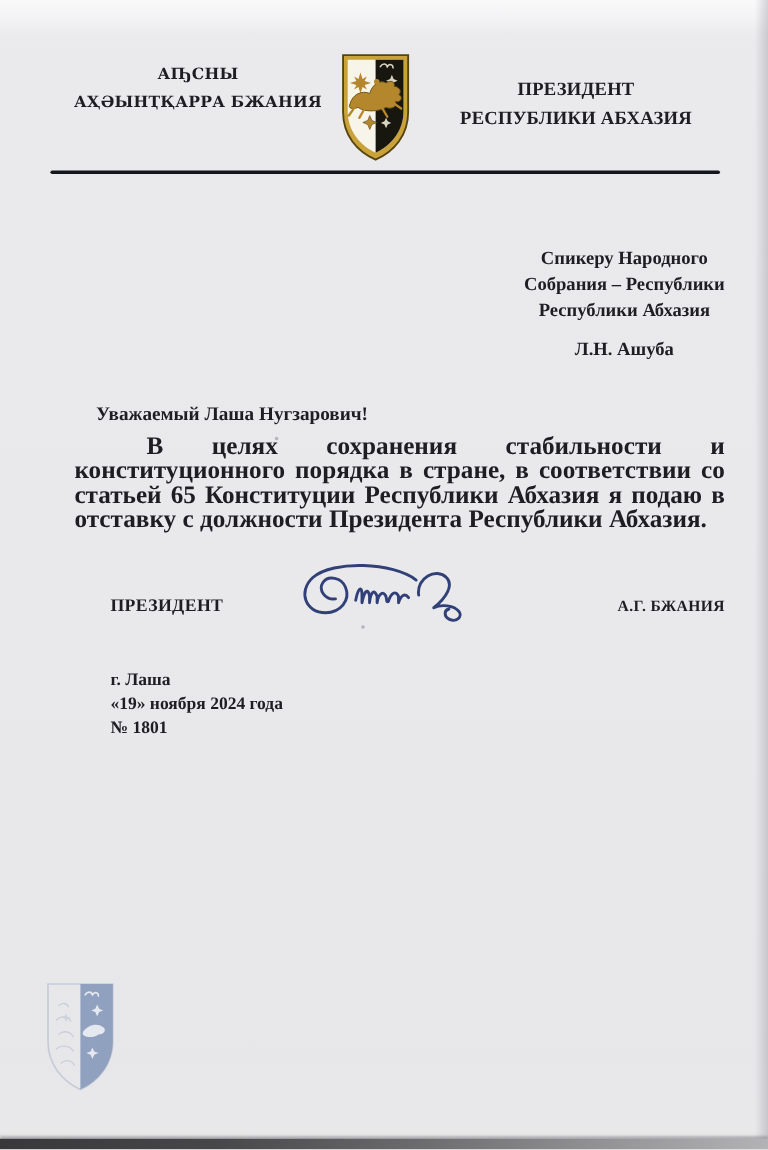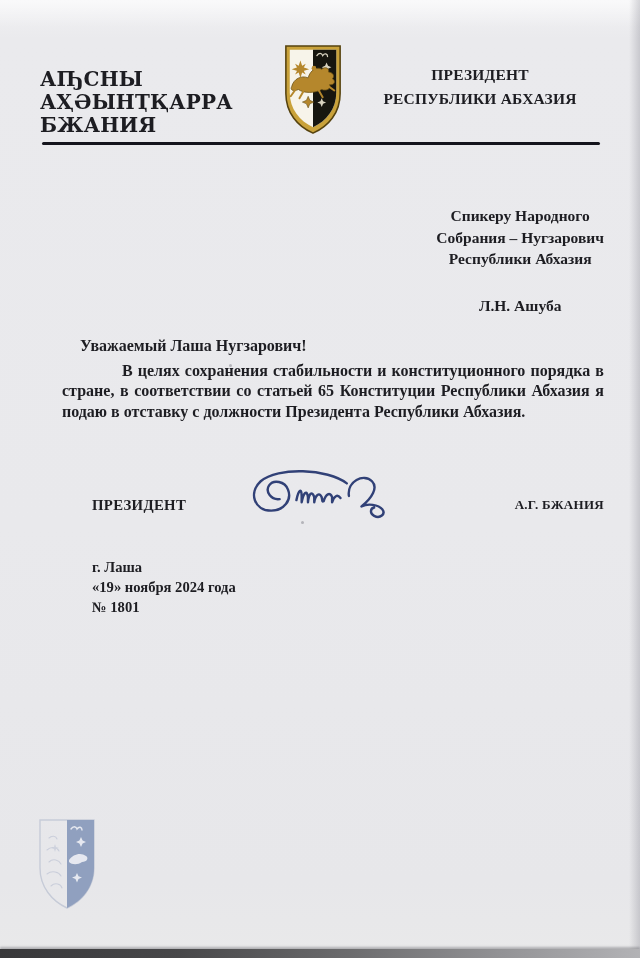--- a/index.html
+++ b/index.html
@@ -11,38 +11,38 @@
     color:#1d1d22; font-weight:bold;
   }
   .top-shade { position:absolute; top:0; left:0; right:0; height:27px;
     background:linear-gradient(180deg, rgba(255,255,255,0.6), rgba(255,255,255,0)); }
   .right-shade { position:absolute; top:0; right:0; bottom:0; width:11px;
     background:linear-gradient(90deg, rgba(0,0,0,0), rgba(80,80,95,0.22)); }
   .bottom-edge { position:absolute; left:0; right:0; bottom:0; height:9px;
     background:linear-gradient(90deg,#38383a 0%, #474749 28%, #6c6c6e 55%, #929295 78%, #b3b3b6 100%);
     box-shadow:0 -2px 2px rgba(120,120,125,0.5); }
 
-  .header-left { position:absolute; left:40px; top:68px; width:250px; text-align:left;
-    font-size:20px; line-height:23px; letter-spacing:0.2px; }
+  .header-left { position:absolute; left:40px; top:51px; width:250px; text-align:center;
+    font-size:13px; line-height:23px; letter-spacing:0.2px; }
   .abkhaz { font-family:"DejaVu Serif","DejaVu Sans",serif; }
   .header-right { position:absolute; left:365px; top:63px; width:230px; text-align:center;
     font-size:15.5px; line-height:24px; letter-spacing:0.2px; }
   .emblem { position:absolute; left:282px; top:43px; width:62px; height:93px; }
   .emblem svg, .watermark svg, .signature svg { display:block; width:100%; height:100%; }
 
   .rule { position:absolute; left:42px; top:142px; width:558px; height:3px; background:#15151d; border-radius:2px; }
 
   .recipient { position:absolute; right:36px; top:205px; text-align:center;
     font-size:15.5px; line-height:21.5px; }
-  .recipient-name { margin-top:25px; }
+  .recipient-name { margin-top:11px; }
 
   .salutation { position:absolute; left:80px; top:337px; width:540px; font-size:16px; }
 
   .body-par { position:absolute; left:62px; top:361px; width:542px; margin:0;
-    font-size:16px; line-height:20.4px; text-align:justify; text-indent:60px; }
+    font-size:21px; line-height:20.4px; text-align:justify; text-indent:60px; }
 
   .sig-title { position:absolute; left:92px; top:497px; font-size:14.8px; letter-spacing:0.3px; }
   .sig-name  { position:absolute; right:36px; top:497px; font-size:13px; letter-spacing:0.3px; }
   .signature { position:absolute; left:246px; top:462px; width:168px; height:70px; }
 
   .footer { position:absolute; left:92px; top:558px; font-size:14.6px; line-height:19.8px; }
 
   .watermark { position:absolute; left:34px; top:816px; width:66px; height:96px; opacity:0.95; }
 
   .speck { position:absolute; width:3px; height:3px; border-radius:50%; background:#b4b4ba; }
@@ -79,21 +79,21 @@
 
   <div class="header-right">
     <div>ПРЕЗИДЕНТ</div>
     <div>РЕСПУБЛИКИ АБХАЗИЯ</div>
   </div>
 
   <div class="rule"></div>
 
   <div class="recipient">
     <div>Спикеру Народного</div>
-    <div>Собрания – Нугзарович</div>
+    <div>Собрания – Республики</div>
     <div>Республики Абхазия</div>
     <div class="recipient-name">Л.Н. Ашуба</div>
   </div>
 
   <div class="salutation">Уважаемый Лаша Нугзарович!</div>
 
   <p class="body-par">В целях сохранения стабильности и конституционного порядка в стране, в соответствии со статьей 65 Конституции Республики Абхазия я подаю в отставку с должности Президента Республики Абхазия.</p>
 
   <div class="sig-title">ПРЕЗИДЕНТ</div>
 

